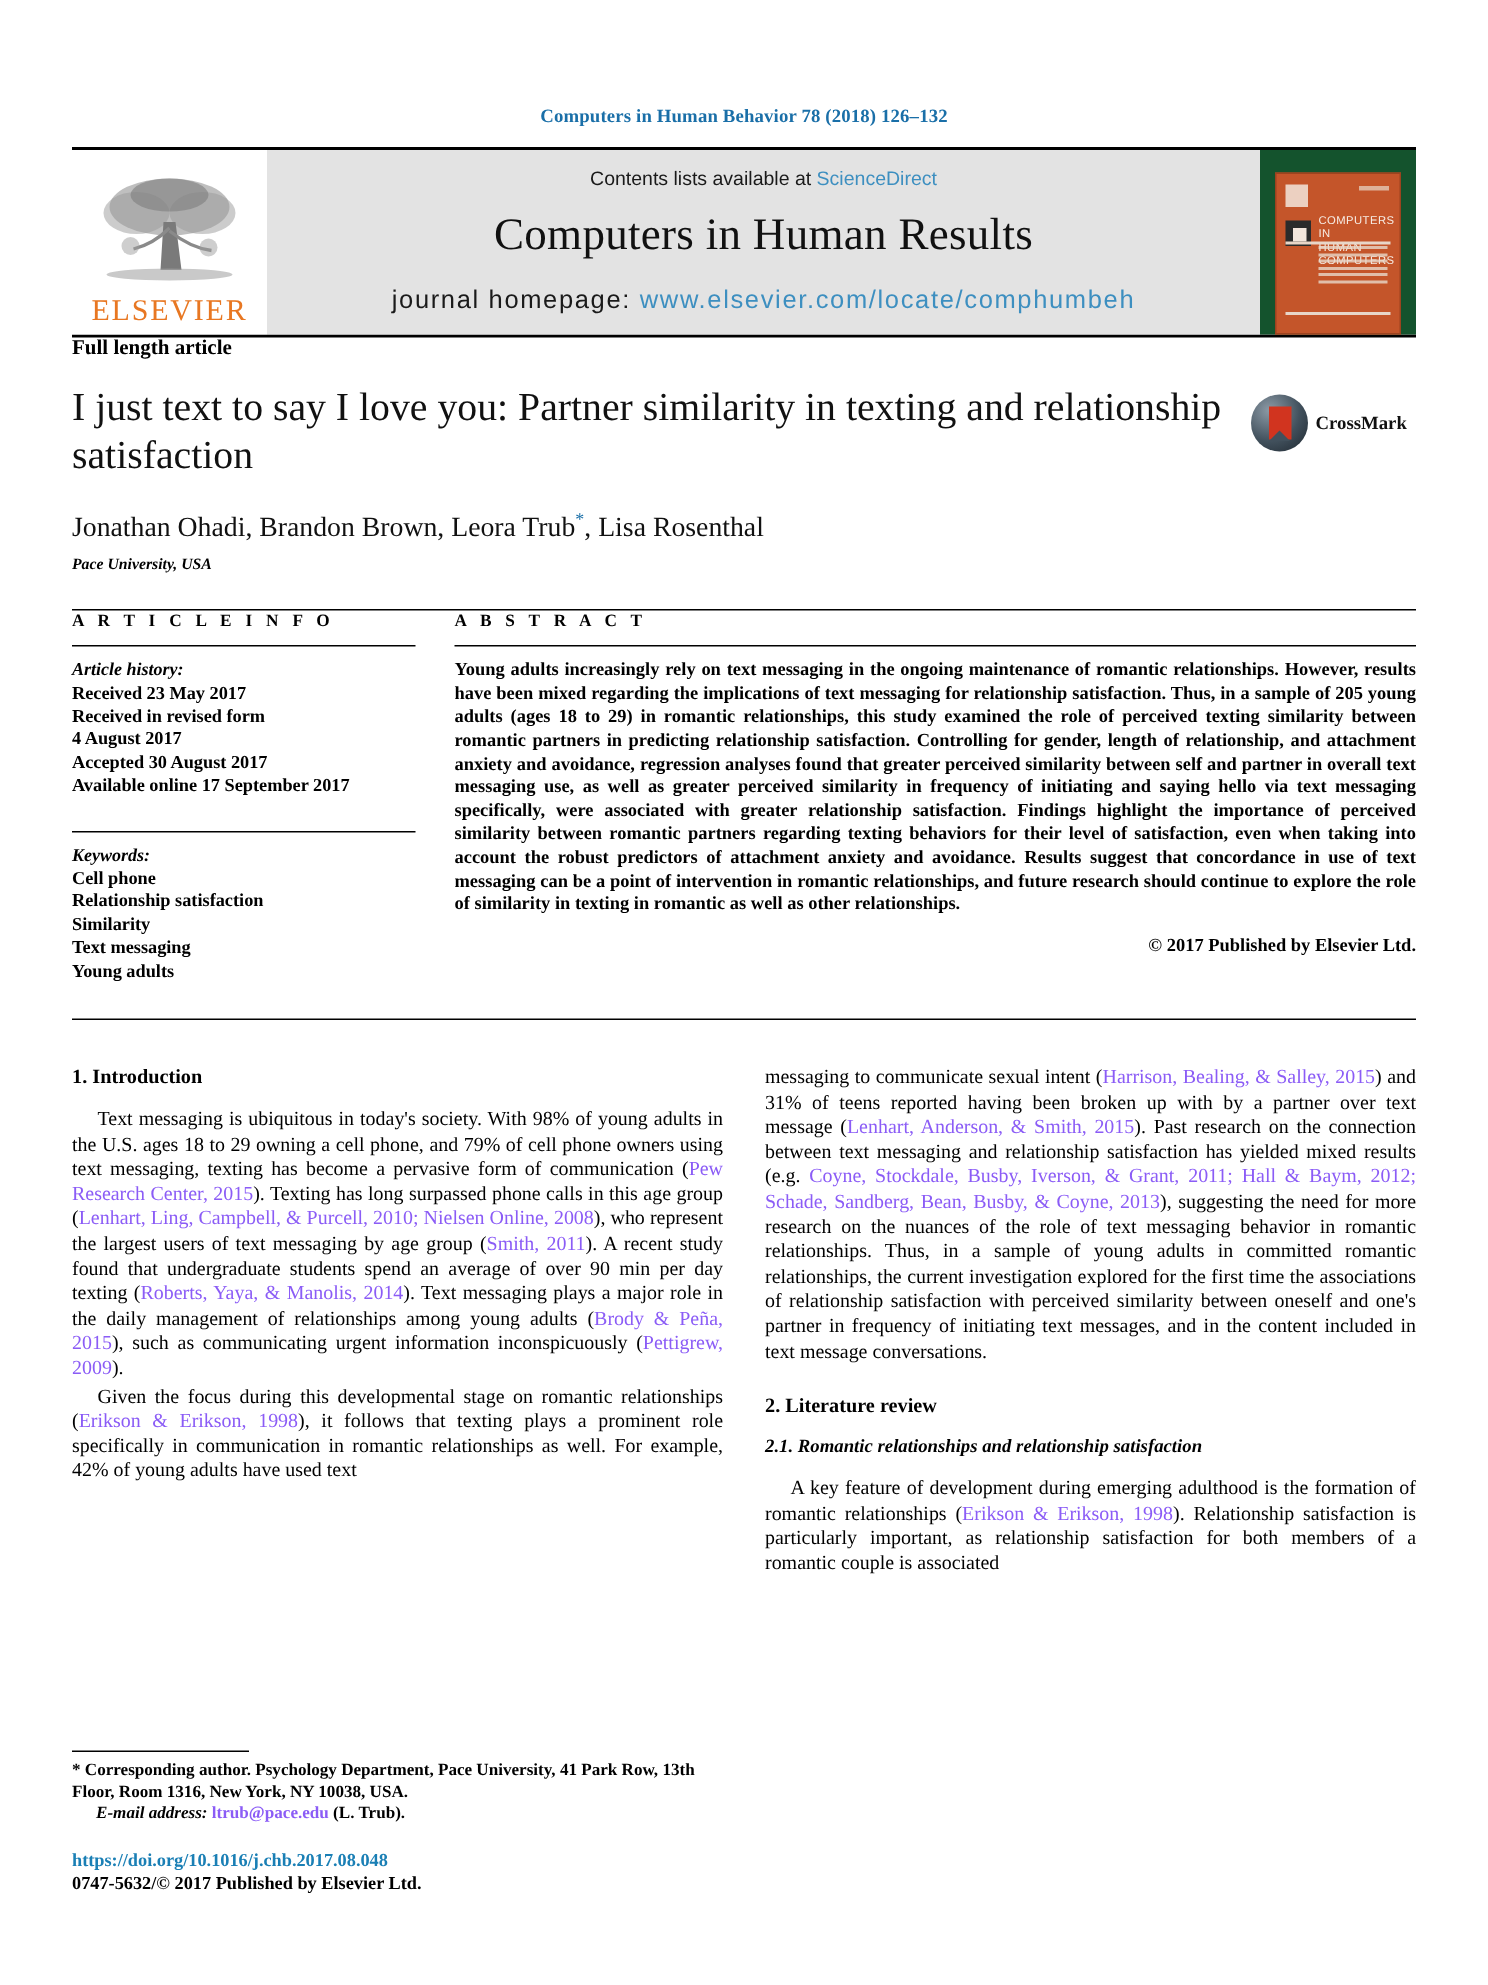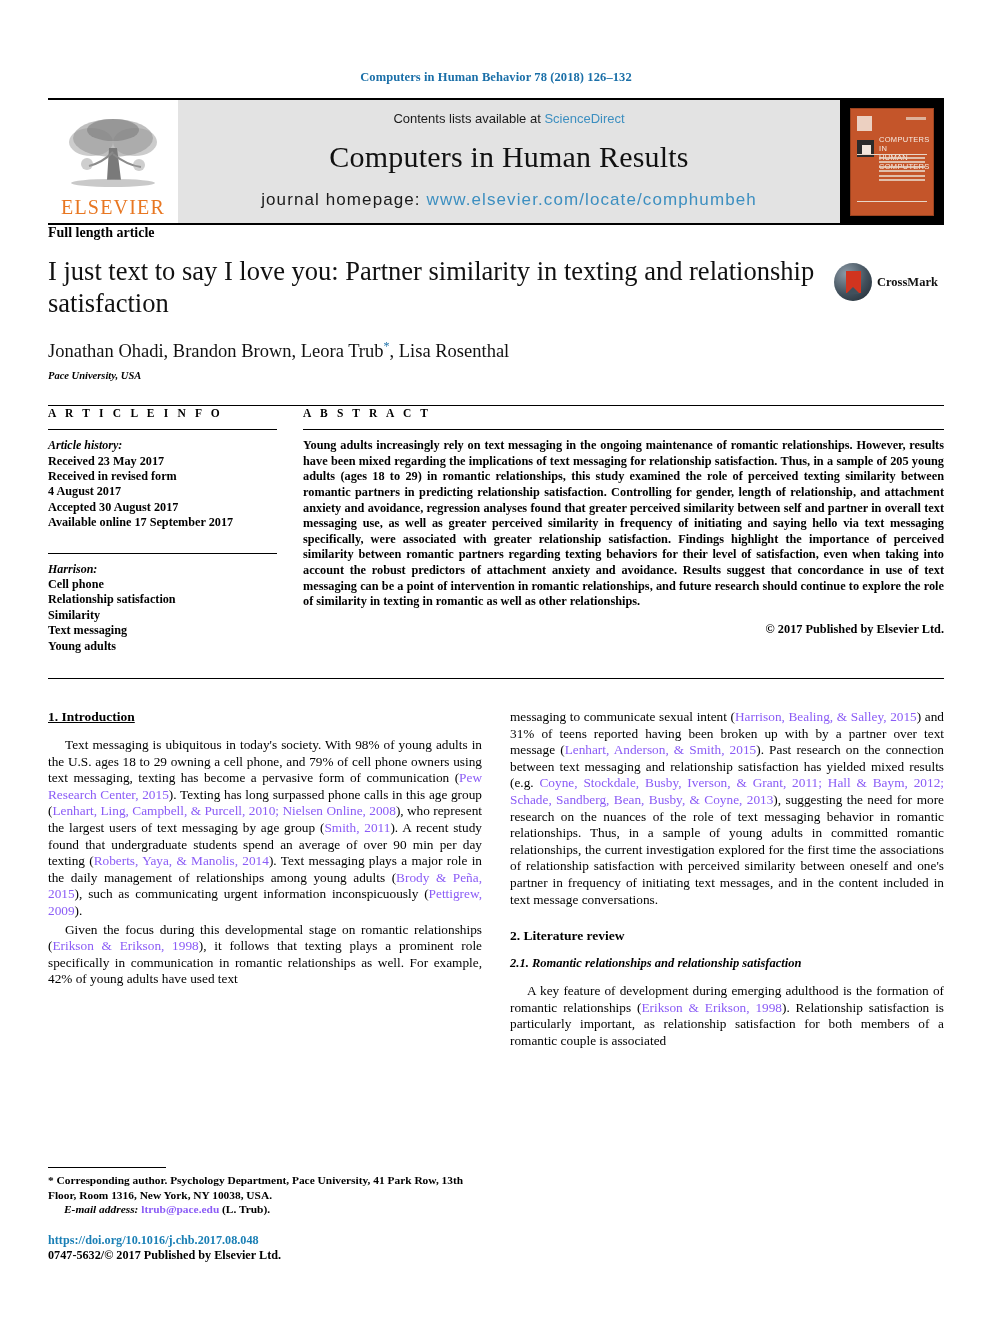--- a/index.html
+++ b/index.html
@@ -82,23 +82,23 @@
     font-family: "Liberation Sans", sans-serif;
     font-size: 17px;
     letter-spacing: 1.1px;
     color: #1a1a1a;
   }
   .homepage-line .url { color: #3d8fc0; }
   .cover-thumb {
     width: 104px;
     flex: 0 0 104px;
     display: flex;
-    align-items: center;
+    align-items: flex-end;
     justify-content: center;
-    background: #000000;
+    background: #14532d;
   }
   .cover-inner {
     width: 84px; height: 108px;
     background: #c4552a;
     border: 1px solid #9c431f;
     position: relative;
     padding: 7px 6px;
   }
   .cv-sq { width: 15px; height: 15px; background: #f3e6dc; opacity: .85; }
   .cv-logo { width: 17px; height: 17px; background: #2b2b2b; margin-top: 9px; position: relative;}
@@ -170,21 +170,21 @@
     line-height: 15.6px;
     text-align: justify;
     font-weight: bold;
   }
   .copyright { text-align: right; font-size: 12.3px; font-weight: bold; margin-top: 12px;}
 
   
   .divider { border-top: 1.6px solid #000; margin-top: 24px; }
   .body-cols { display: flex; margin-top: 30px; gap: 28px; }
   .bcol { flex: 1 1 50%; }
-  .h1 { font-family:"Liberation Serif",serif; font-weight: bold; font-size: 13.5px; margin: 0 0 12px 0; text-decoration: underline;}
+  .h1 { font-family:"Liberation Serif",serif; font-weight: bold; font-size: 13.5px; margin: 0 0 12px 0;}
   .h2 { font-family:"Liberation Serif",serif; font-weight: bold; font-size: 13.5px; margin: 0 0 12px 0;}
   .h3 { font-family:"Liberation Serif",serif; font-weight: bold; font-style: italic; font-size: 12.5px; margin: 0 0 12px 0;}
   .para {
     font-family: "Liberation Serif", serif;
     font-size: 13.3px;
     line-height: 16.6px;
     text-align: justify;
     text-indent: 17px;
     margin: 0 0 2px 0;
   }
@@ -289,21 +289,21 @@
       <div class="info-body">
         <div class="hist-label">Article history:</div>
         <div>Received 23 May 2017</div>
         <div>Received in revised form</div>
         <div>4 August 2017</div>
         <div>Accepted 30 August 2017</div>
         <div>Available online 17 September 2017</div>
       </div>
       <div class="hr-thin" style="margin-top:22px"></div>
       <div class="info-body">
-        <div class="kw-label">Harrison:</div>
+        <div class="kw-label">Keywords:</div>
         <div>Cell phone</div>
         <div>Relationship satisfaction</div>
         <div>Similarity</div>
         <div>Text messaging</div>
         <div>Young adults</div>
       </div>
     </div>
 
     <div class="col-abstract">
       <div class="sec-head">A B S T R A C T</div>

